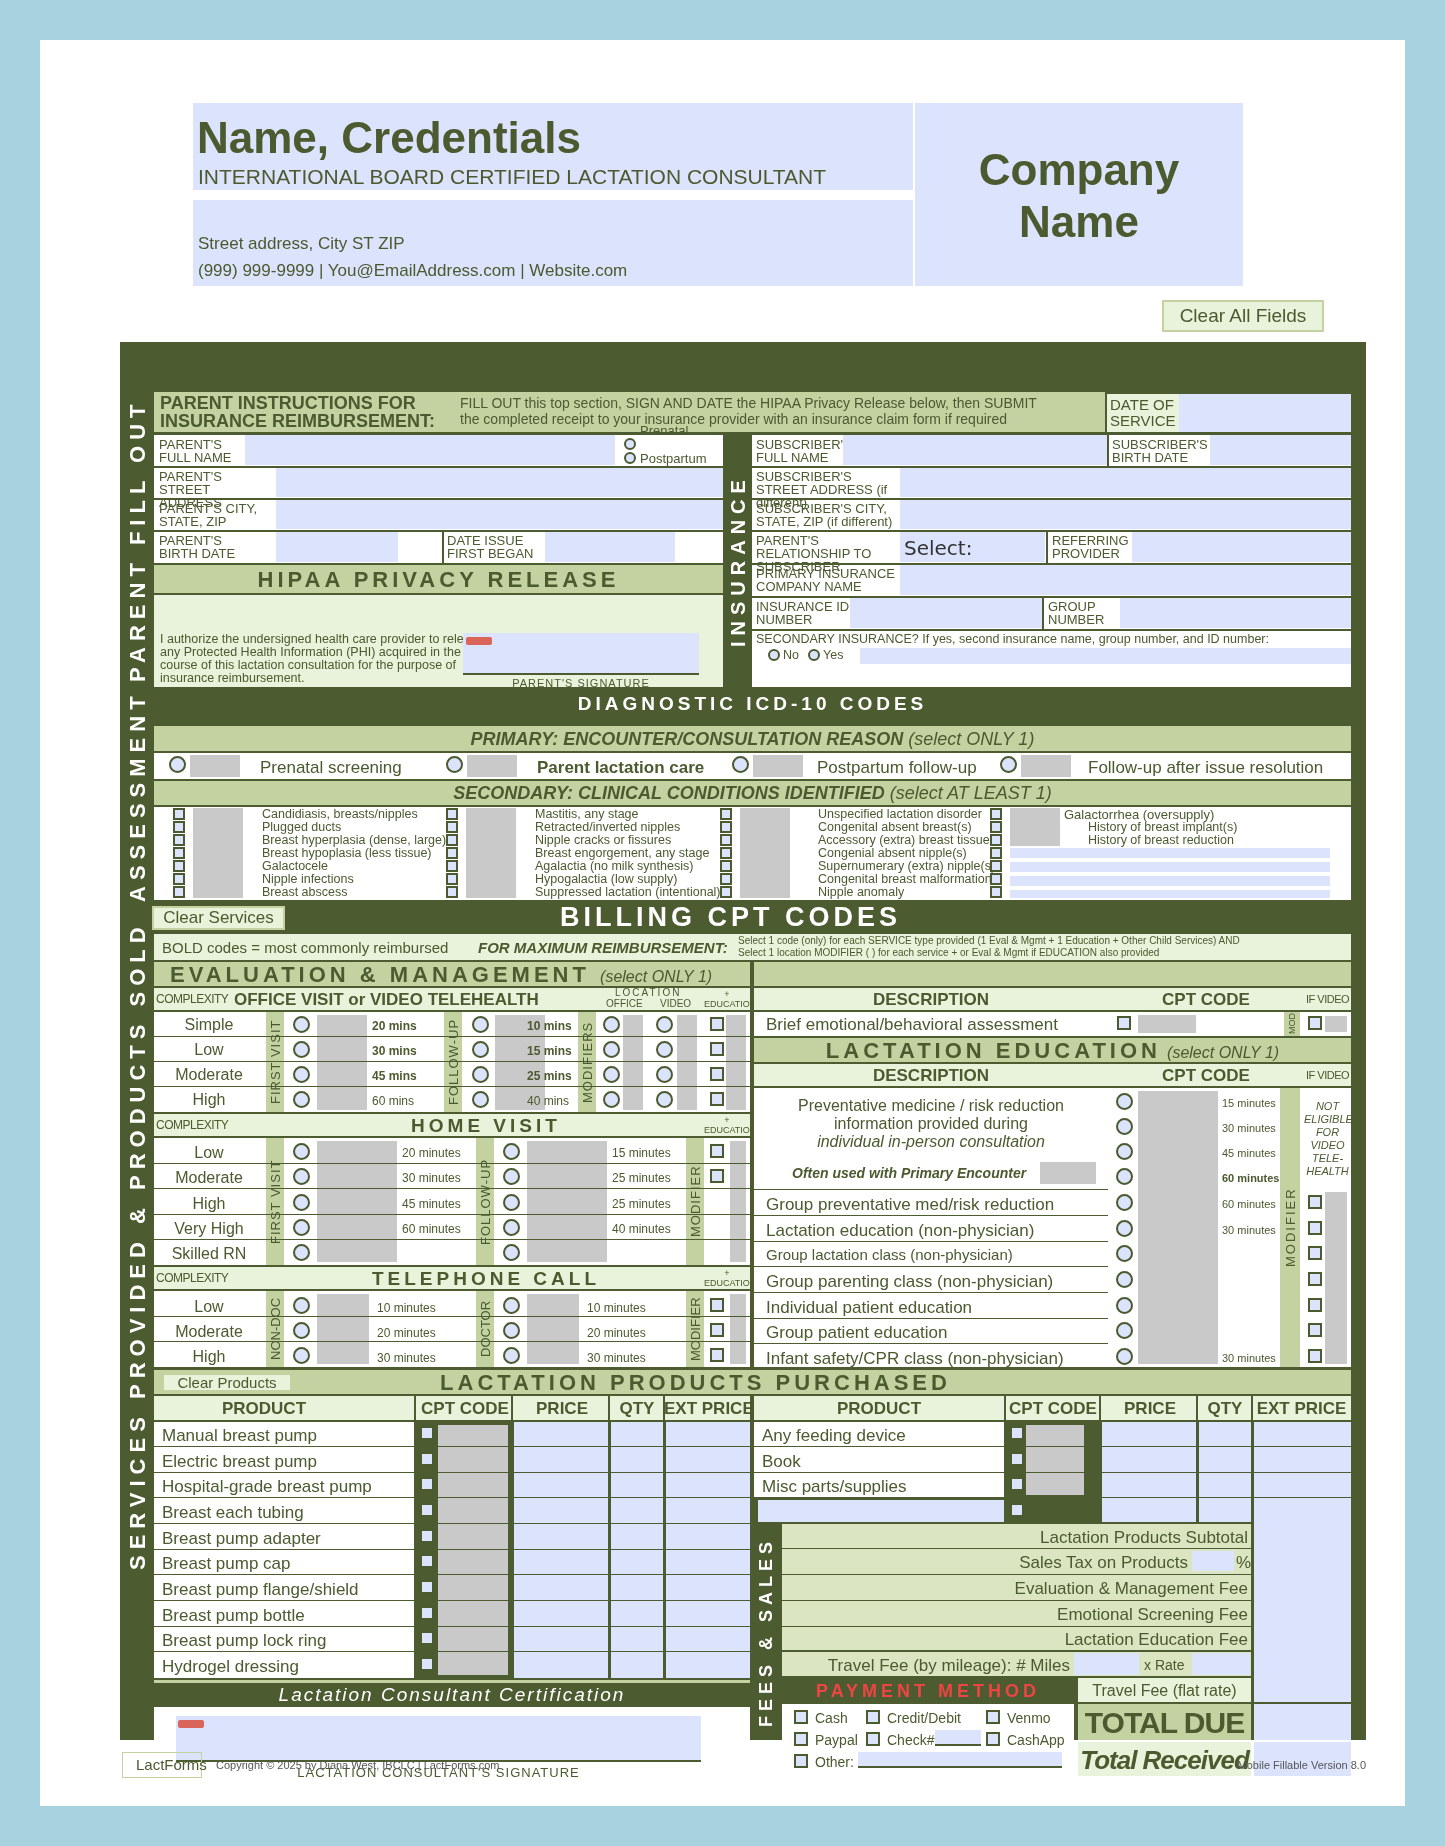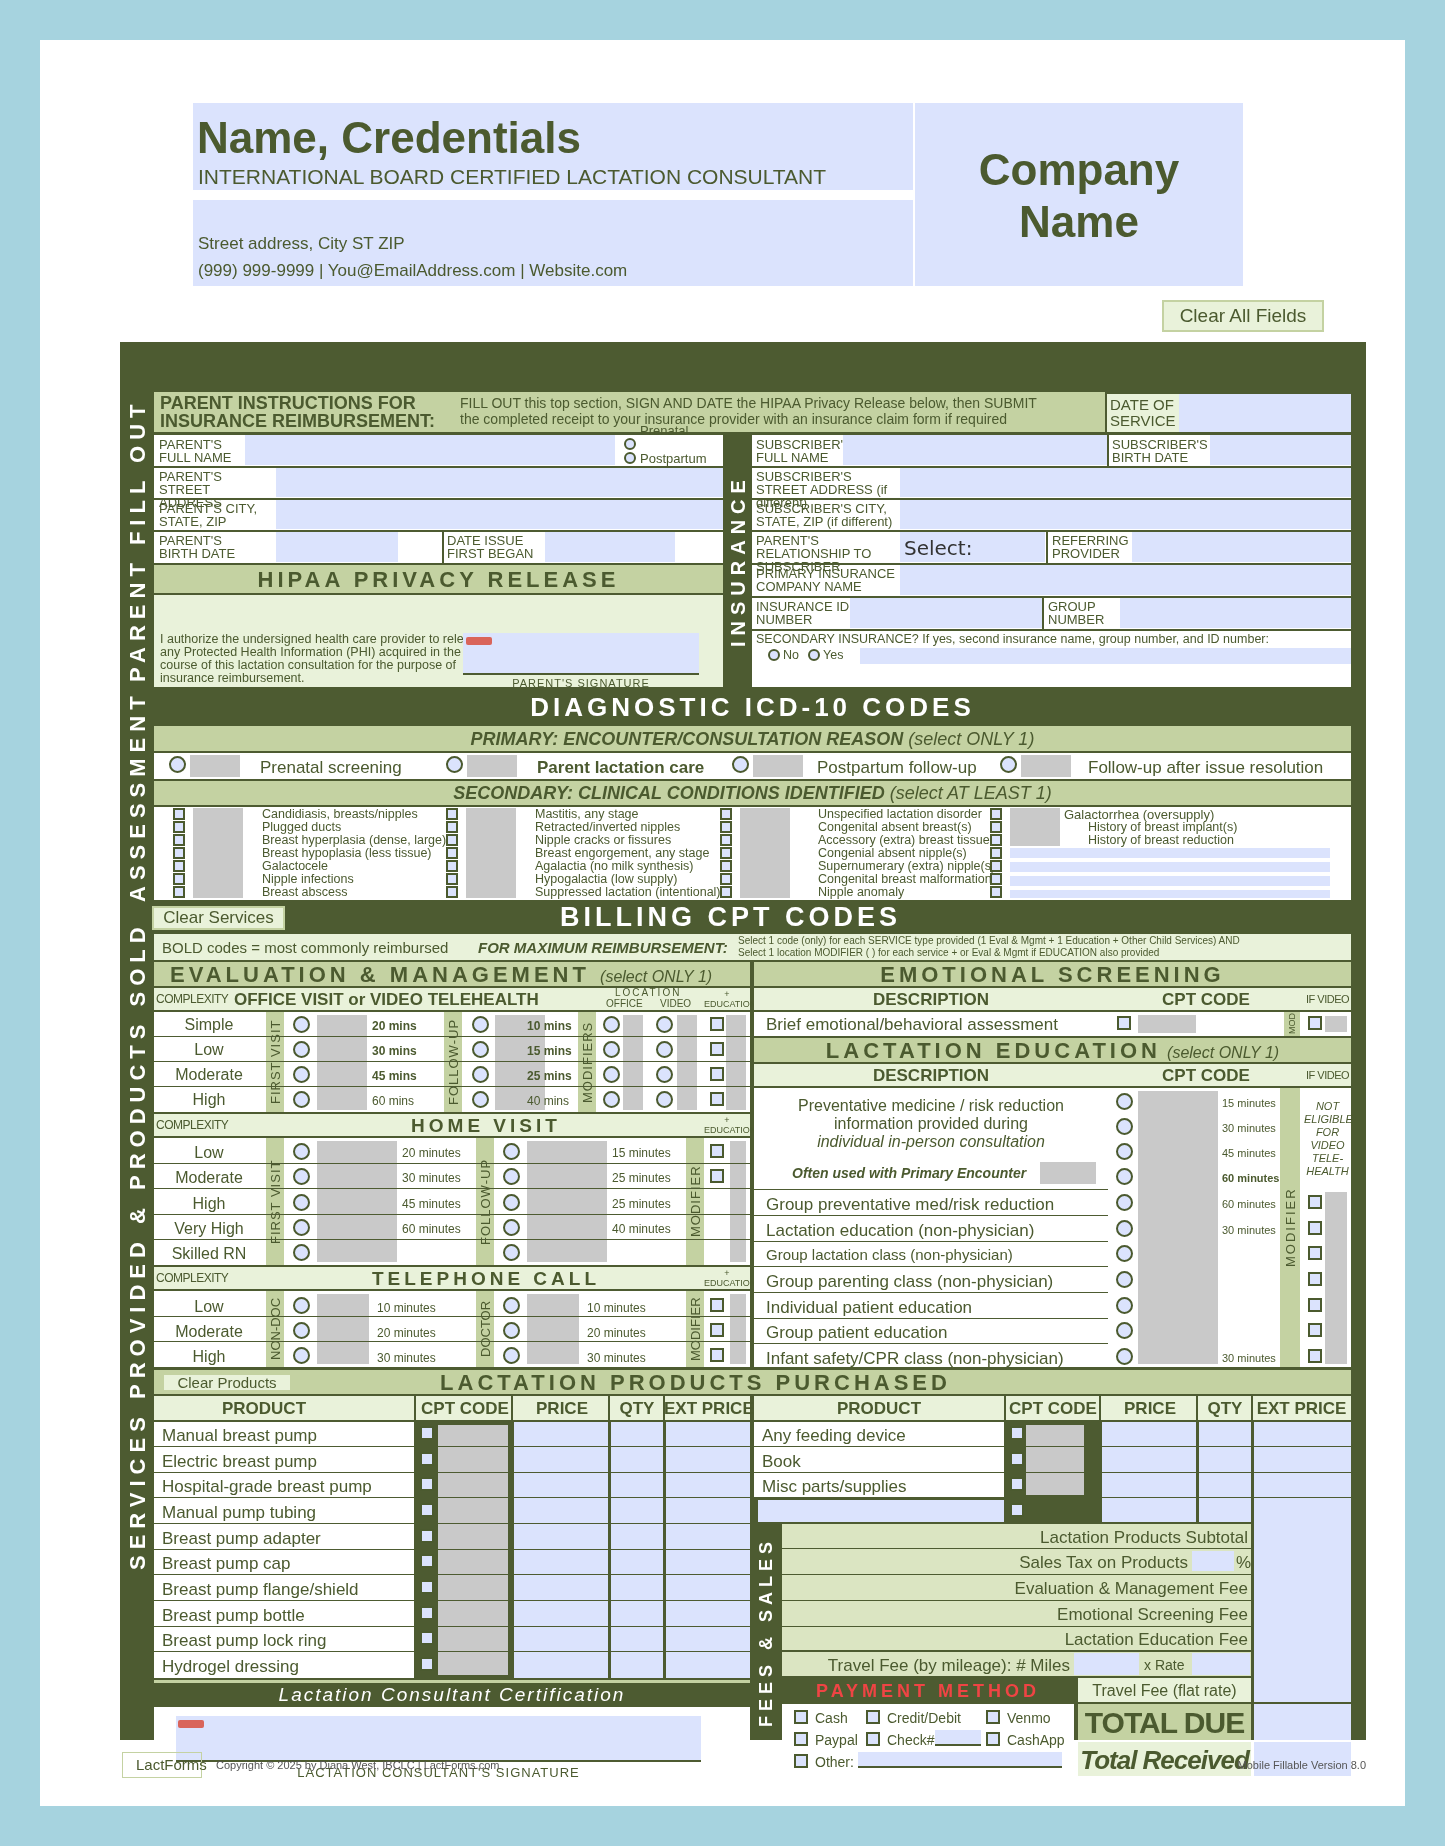--- a/index.html
+++ b/index.html
@@ -114,21 +114,21 @@
   <div class="t lbl" style="left:1008px;top:560px;width:70px;white-space:normal">GROUP NUMBER</div>
   <div class="abs fill" style="left:1080px;top:558px;width:231px;height:30px"></div>
   <div class="hl" style="left:712px;top:589px;width:599px"></div>
   <div class="t" style="left:716px;top:593px;font-size:12.5px">SECONDARY INSURANCE?  If yes, second insurance name, group number, and ID number:</div>
   <div class="abs fill" style="left:820px;top:608px;width:491px;height:16px"></div>
   <div class="rd" style="left:728px;top:609px;width:12px;height:12px"></div>
   <div class="t" style="left:743px;top:609px;font-size:12.5px">No</div>
   <div class="rd" style="left:768px;top:609px;width:12px;height:12px"></div>
   <div class="t" style="left:783px;top:609px;font-size:12.5px">Yes</div>
 
-  <div class="t ctr cap" style="left:114px;top:654px;width:1197px;font-size:26px;color:#fff">DIAGNOSTIC ICD-10 CODES</div>
+  <div class="t ctr cap" style="left:114px;top:654px;width:1197px;font-size:19px;color:#fff">DIAGNOSTIC ICD-10 CODES</div>
   <div class="abs lg" style="left:114px;top:686px;width:1197px;height:25px"></div>
   <div class="t ctr" style="left:114px;top:690px;width:1197px;font-size:18px;font-weight:bold"><i><span>PRIMARY:  ENCOUNTER/CONSULTATION REASON</span></i> <span style="font-weight:normal;font-style:italic">(select ONLY 1)</span></div>
   <div class="abs wh" style="left:114px;top:713px;width:1197px;height:26px"></div>
   <div class="rd" style="left:129px;top:716px"></div>
   <div class="abs gr" style="left:150px;top:715px;width:50px;height:22px"></div>
   <div class="t" style="left:220px;top:719px;font-size:17px">Prenatal screening</div>
   <div class="rd" style="left:406px;top:716px"></div>
   <div class="abs gr" style="left:427px;top:715px;width:50px;height:22px"></div>
   <div class="t" style="left:497px;top:719px;font-size:17px;font-weight:bold">Parent lactation care</div>
   <div class="rd" style="left:692px;top:716px"></div>
@@ -349,21 +349,20 @@
   <div class="t ctr" style="left:114px;top:1309px;width:110px;font-size:16px">High</div>
   <div class="rd" style="left:253px;top:1307px"></div>
   <div class="t" style="left:337px;top:1312px;font-size:12px">30 minutes</div>
   <div class="rd" style="left:463px;top:1307px"></div>
   <div class="t" style="left:547px;top:1312px;font-size:12px">30 minutes</div>
   <div class="cb" style="left:670px;top:1258px"></div>
   <div class="cb" style="left:670px;top:1283px"></div>
   <div class="cb" style="left:670px;top:1308px"></div>
 
   <div class="abs lg" style="left:714px;top:922px;width:597px;height:24px"></div>
-  <div class="t ctr cap" style="left:714px;top:924px;width:597px;font-size:22px">EMOTIONAL SCREENING</div>
   <div class="abs llg" style="left:714px;top:948px;width:597px;height:22px"></div>
   <div class="t ctr" style="left:714px;top:951px;width:354px;font-size:17px;font-weight:bold">DESCRIPTION</div>
   <div class="t ctr" style="left:1070px;top:951px;width:192px;font-size:17px;font-weight:bold">CPT CODE</div>
   <div class="t ctr" style="left:1264px;top:954px;width:47px;font-size:11px;letter-spacing:-0.5px">IF VIDEO</div>
   <div class="abs wh" style="left:714px;top:972px;width:597px;height:24px"></div>
   <div class="t" style="left:726px;top:976px;font-size:17px">Brief emotional/behavioral assessment</div>
   <div class="cb" style="left:1077px;top:976px"></div>
   <div class="abs gr" style="left:1098px;top:975px;width:58px;height:18px"></div>
   <div class="vert lg" style="left:1244px;top:972px;width:16px;height:24px;font-size:9px;font-weight:normal">MOD</div>
   <div class="cb" style="left:1268px;top:976px"></div>
@@ -451,21 +450,21 @@
 
   <div class="t" style="left:122px;top:1387px;font-size:17px">Manual breast pump</div>
   <div class="cb" style="left:380px;top:1386px"></div>
   <div class="hl" style="left:114px;top:1406px;width:596px;height:1px"></div>
   <div class="t" style="left:122px;top:1413px;font-size:17px">Electric breast pump</div>
   <div class="cb" style="left:380px;top:1412px"></div>
   <div class="hl" style="left:114px;top:1432px;width:596px;height:1px"></div>
   <div class="t" style="left:122px;top:1438px;font-size:17px">Hospital-grade breast pump</div>
   <div class="cb" style="left:380px;top:1437px"></div>
   <div class="hl" style="left:114px;top:1457px;width:596px;height:1px"></div>
-  <div class="t" style="left:122px;top:1464px;font-size:17px">Manual pump tubing</div>
+  <div class="t" style="left:122px;top:1464px;font-size:17px">Breast each tubing</div>
   <div class="cb" style="left:380px;top:1463px"></div>
   <div class="hl" style="left:114px;top:1483px;width:596px;height:1px"></div>
   <div class="t" style="left:122px;top:1490px;font-size:17px">Breast pump adapter</div>
   <div class="cb" style="left:380px;top:1489px"></div>
   <div class="hl" style="left:114px;top:1509px;width:596px;height:1px"></div>
   <div class="t" style="left:122px;top:1515px;font-size:17px">Breast pump cap</div>
   <div class="cb" style="left:380px;top:1514px"></div>
   <div class="hl" style="left:114px;top:1534px;width:596px;height:1px"></div>
   <div class="t" style="left:122px;top:1541px;font-size:17px">Breast pump flange/shield</div>
   <div class="cb" style="left:380px;top:1540px"></div>

